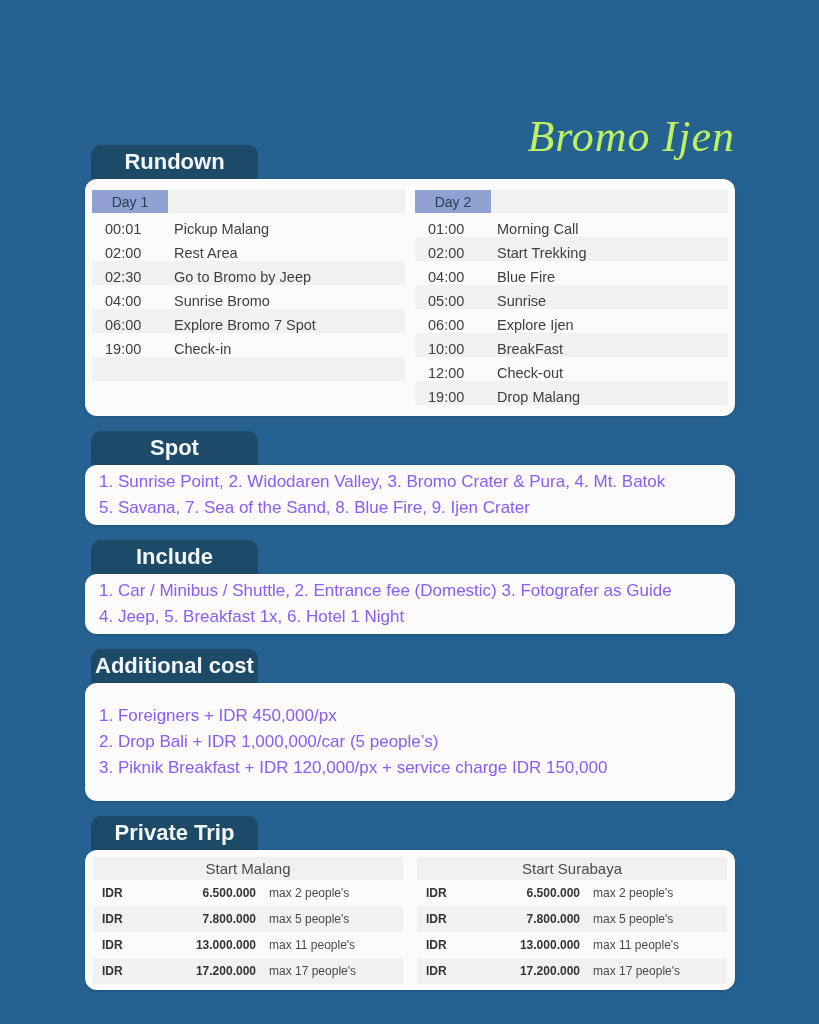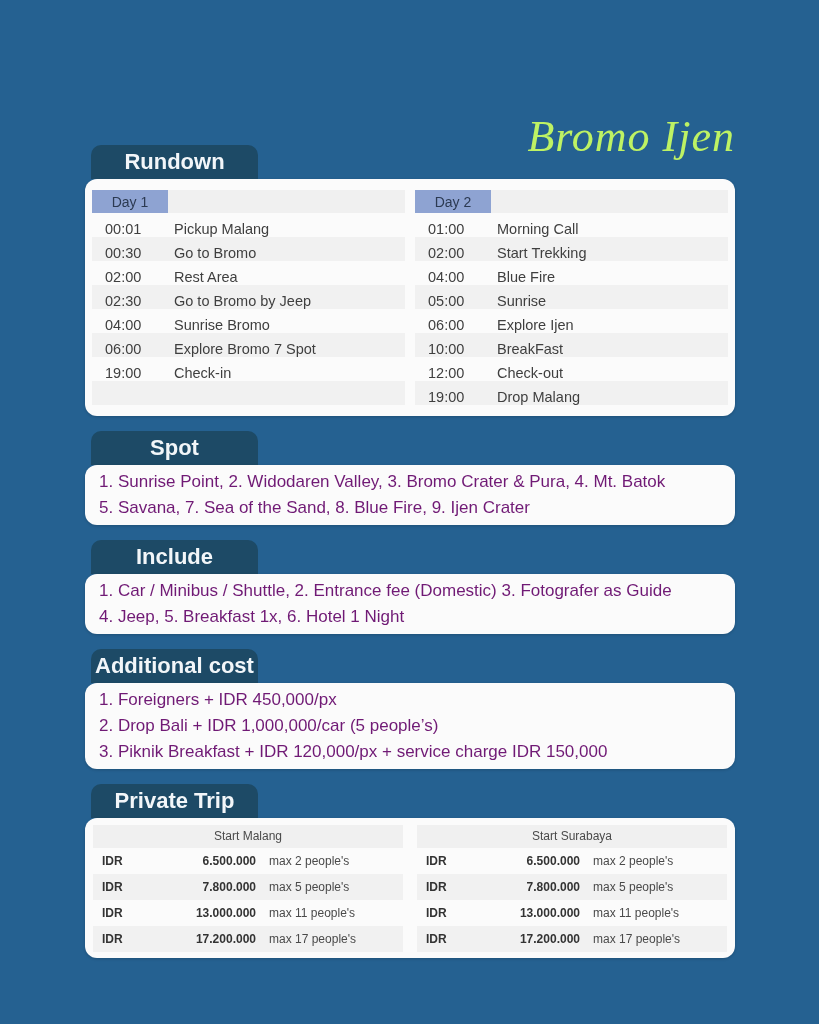--- a/index.html
+++ b/index.html
@@ -43,29 +43,29 @@
   .day-chip {
     width:76px; height:23px; background:#8EA3D2; color:#2C3A52;
     font-size:14px; display:flex; align-items:center; justify-content:center;
   }
   .srow { height:24px; display:flex; align-items:flex-end; font-size:14.5px; color:#3F3F3F; }
   .srow.alt { background:#F1F1F1; }
   .stime { width:56px; margin-left:13px; }
   .sact { margin-left:13px; white-space:nowrap; }
 
   
-  .text-card { padding:4px 14px; font-size:17px; line-height:26px; color:#701a75; }
-  .text-card.triple { padding:4px 14px; }
+  .text-card { padding:4px 14px; font-size:17px; line-height:26px; color:#8b5cf6; }
+  .text-card.triple { padding:20px 14px; }
 
   
   .private-card { padding:7px 8px 6px; }
   .pt-head { display:flex; gap:14px; }
   .pt-head-cell {
     flex:1; height:23px; background:#F0F0F0;
-    text-align:center; line-height:23px; font-size:12px; color:#4A4A4A;
+    text-align:center; line-height:23px; font-size:15px; color:#4A4A4A;
   }
   .pt-row { display:flex; gap:14px; height:26px; }
   .pt-half { flex:1; display:flex; align-items:center; font-size:12px; }
   .pt-row.alt .pt-half { background:#F1F1F1; }
   .cur { font-weight:bold; color:#333; width:42px; margin-left:9px; }
   .price { font-weight:bold; color:#333; width:112px; text-align:right; }
   .cap { margin-left:13px; color:#4A4A4A; white-space:nowrap; }
 </style>
 </head>
 <body>
@@ -81,24 +81,20 @@
     <div class="cols">
 
       <div class="day-col">
         <div class="chip-row">
           <div class="day-chip">Day 1</div>
         </div>
         <div class="srow">
           <span class="stime">00:01</span>
           <span class="sact">Pickup Malang</span>
         </div>
-        <div class="srow alt">
-          <span class="stime">00:30</span>
-          <span class="sact">Go to Bromo</span>
-        </div>
         <div class="srow">
           <span class="stime">02:00</span>
           <span class="sact">Rest Area</span>
         </div>
         <div class="srow alt">
           <span class="stime">02:30</span>
           <span class="sact">Go to Bromo by Jeep</span>
         </div>
         <div class="srow">
           <span class="stime">04:00</span>

